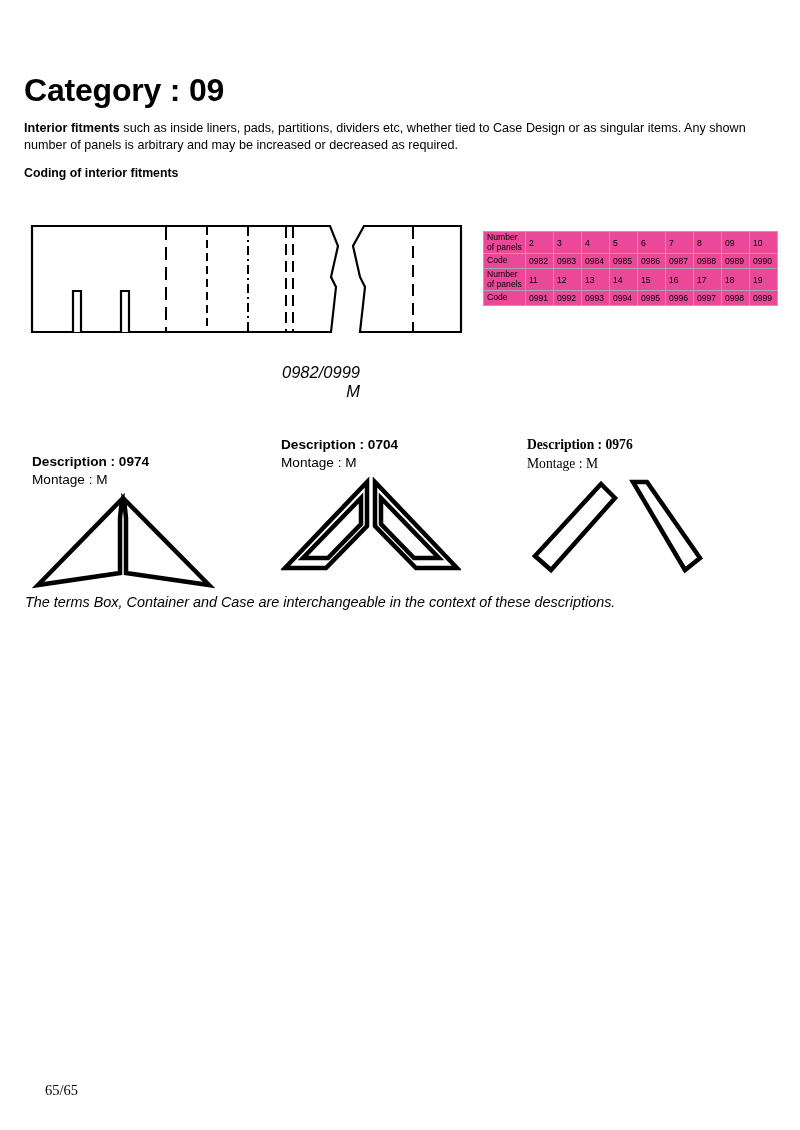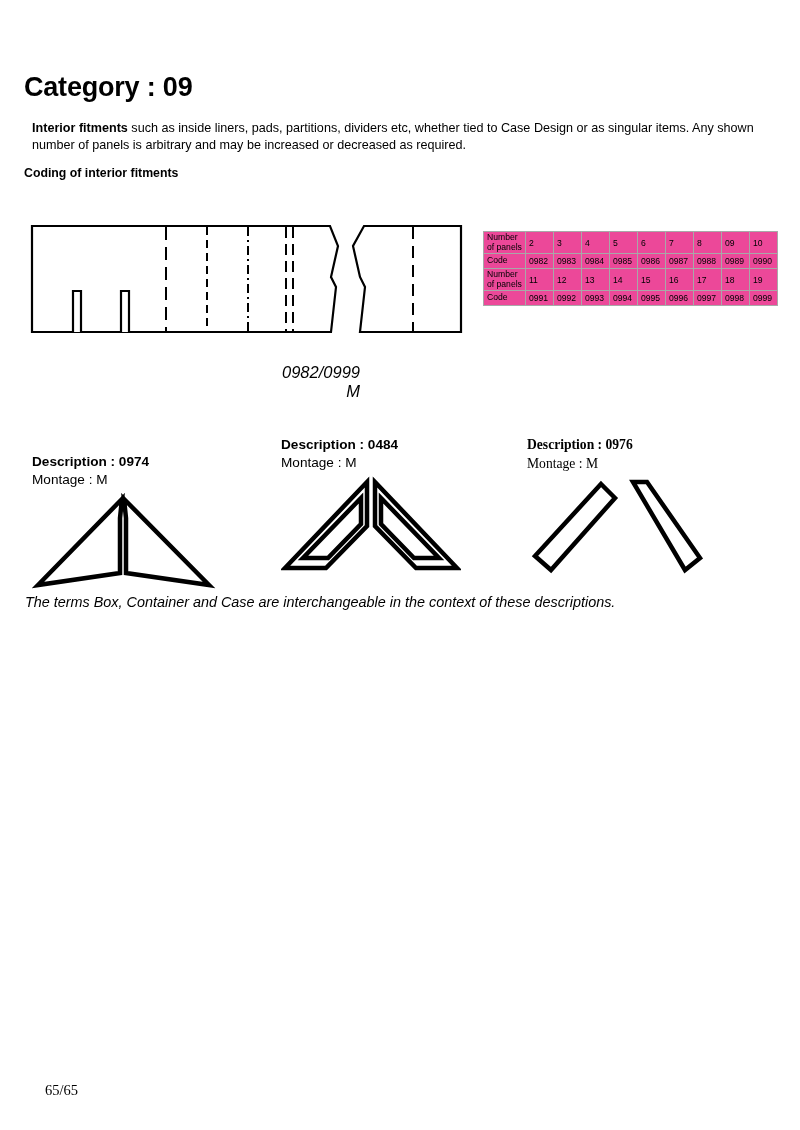--- a/index.html
+++ b/index.html
@@ -21,34 +21,33 @@
     left: 0; top: 0;
     width: 800px;
     height: 1130px;
   }
 
   
   .title {
     position: absolute;
     left: 24px;
     top: 72px;
-    font-size: 27px;
+    font-size: 32px;
     font-weight: bold;
     letter-spacing: -0.2px;
   }
 
   
   .intro {
     position: absolute;
     left: 24px;
     top: 120px;
     width: 748px;
     font-size: 12.6px;
     line-height: 17px;
-    margin-left: 8px;
   }
   .intro b { font-weight: bold; }
 
   
   .coding-head {
     position: absolute;
     left: 24px;
     top: 166px;
     font-size: 12.3px;
     font-weight: bold;
@@ -259,21 +258,21 @@
       <svg width="185" height="100" viewBox="0 0 185 100" xmlns="http://www.w3.org/2000/svg">
 
         <path d="M 90,6 L 6,92 L 88,80 L 88,25 Z" fill="none" stroke="#000000" stroke-width="4.5" stroke-linejoin="miter"></path>
 
         <path d="M 92,6 L 177,92 L 94,80 L 94,25 Z" fill="none" stroke="#000000" stroke-width="4.5" stroke-linejoin="miter"></path>
       </svg>
     </div>
   </div>
 
   <div class="desc-block" id="desc-0975">
-    <div class="desc-title">Description : 0484</div>
+    <div class="desc-title">Description : 0704</div>
     <div class="desc-montage">Montage : M</div>
     <div class="desc-fig">
       <svg width="180" height="100" viewBox="0 0 180 100" xmlns="http://www.w3.org/2000/svg">
 
         <path d="M 86,6 L 4,92 L 45,92 L 86,50 Z" fill="none" stroke="#000000" stroke-width="4.5" stroke-linejoin="miter"></path>
         <path d="M 80,22 L 22,82 L 47,82 L 80,48 Z" fill="none" stroke="#000000" stroke-width="4.5" stroke-linejoin="miter"></path>
 
         <path d="M 94,6 L 176,92 L 135,92 L 94,50 Z" fill="none" stroke="#000000" stroke-width="4.5" stroke-linejoin="miter"></path>
         <path d="M 100,22 L 158,82 L 133,82 L 100,48 Z" fill="none" stroke="#000000" stroke-width="4.5" stroke-linejoin="miter"></path>
       </svg>

